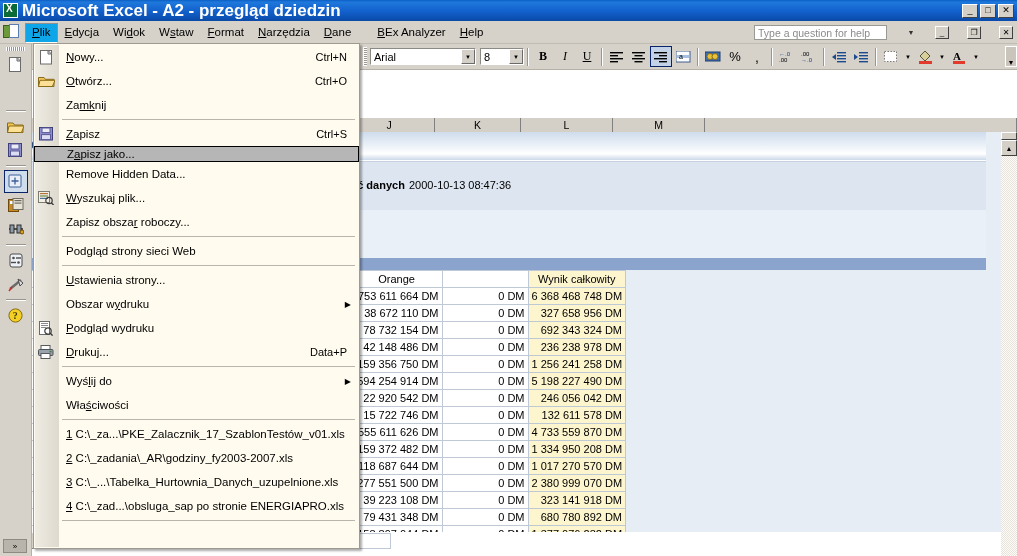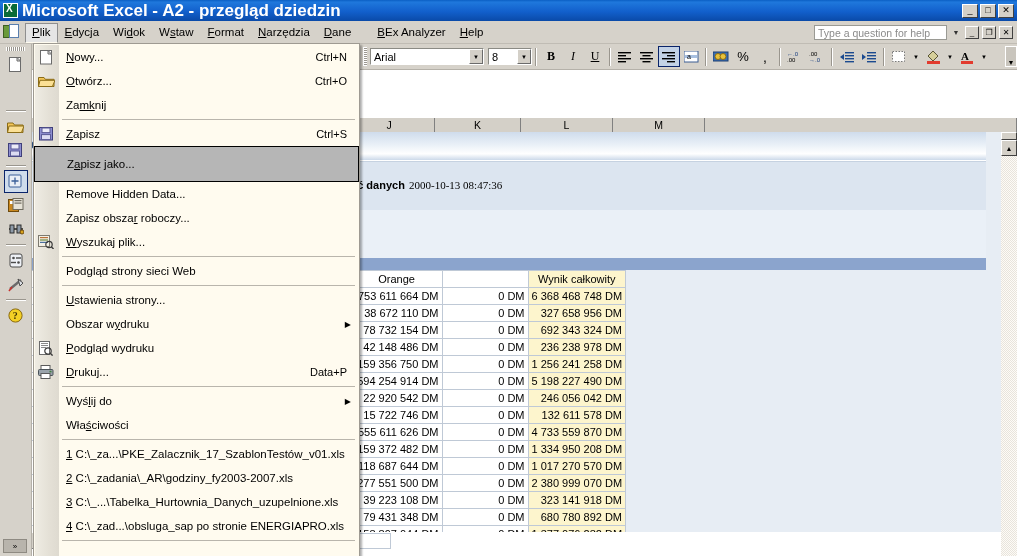--- a/index.html
+++ b/index.html
@@ -38,23 +38,23 @@
   .menubar{
     position:absolute;left:0;top:21px;width:1017px;height:22px;
     background:#d6d2ca;display:flex;align-items:center;
     border-bottom:1px solid #c0bcb4;
   }
   .bookico{width:17px;height:16px;margin-left:3px;margin-right:5px;position:relative;}
   .bookico .b1{position:absolute;left:0;top:1px;width:8px;height:13px;background:#6a9a3a;border:1px solid #3e5e22;box-sizing:border-box;}
   .bookico .b2{position:absolute;left:6px;top:0px;width:10px;height:14px;background:#fff;border:1px solid #5a7fae;box-sizing:border-box;}
   .mitem{padding:3px 7px 4px 7px;color:#000;font-size:11.5px;cursor:default;white-space:nowrap;}
   .mitem u{text-decoration:underline;}
-  .mitem.open{background:#e5e5e5;border:1px solid #8f8f8f;border-bottom-color:#fffbef;
+  .mitem.open{background:#0ea5e9;border:1px solid #8f8f8f;border-bottom-color:#fffbef;
     padding:2px 6px 4px 6px;margin-top:1px;position:relative;z-index:60;}
-  .help-area{margin-left:auto;display:flex;align-items:center;gap:3px;margin-right:4px;}
+  .help-area{margin-left:auto;display:flex;align-items:center;gap:18px;margin-right:4px;}
   .qbox{
     width:133px;height:15px;background:#fff;border:1px solid #9a9a94;
     font-size:10.5px;color:#8b8b8b;padding:0 3px;line-height:15px;box-sizing:border-box;
   }
   .qarrow{width:12px;height:15px;display:flex;align-items:center;justify-content:center;font-size:7px;color:#333;}
   .wbtn-s{width:14px;height:13px;background:#d4d0c8;border:1px solid;
     border-color:#ffffff #404040 #404040 #ffffff;display:flex;align-items:center;justify-content:center;
     font-size:8px;color:#000;box-sizing:border-box;}
 
   
@@ -99,21 +99,21 @@
   .ch.sel{background:#b0bfd8;border-bottom:2px solid #36548f;color:#000;}
 
   .canvas{position:absolute;left:0;top:62px;width:986px;height:424px;background:#e7edf4;}
   .banner{position:absolute;left:0;top:0;width:955px;height:28px;
     background:linear-gradient(180deg,#cfdcec 0%,#e9f0f7 45%,#ffffff 78%,#ccd9e9 100%);
     border-bottom:1px solid #ffffff;}
   .banner .btxt{position:absolute;left:0px;top:3px;font-size:15px;font-weight:bold;color:#2a4a77;}
   .infoband{position:absolute;left:0;top:29px;width:955px;height:48px;background:#dce5f0;
     border-top:1px solid #c6d2e1;border-bottom:1px solid #c6d2e1;}
   .ib-lbl{position:absolute;font-size:11px;font-weight:bold;color:#000;}
-  .ib-val{position:absolute;font-size:11px;color:#000;font-family:Liberation Serif, serif;}
+  .ib-val{position:absolute;font-size:11px;color:#000;}
   .whiteband{position:absolute;left:0;top:78px;width:955px;height:48px;background:#eaf0f7;}
   .bluebar{position:absolute;left:0;top:126px;width:955px;height:12px;background:#8ba4cd;}
 
   table.grid{position:absolute;left:0;top:138px;border-collapse:collapse;table-layout:fixed;}
   table.grid td{
     height:17px;border:1px solid #bfc9d6;font-size:11px;color:#000;
     padding:0 3px;box-sizing:border-box;background:#fff;white-space:nowrap;overflow:hidden;
   }
   table.grid td.hd{text-align:center;background:#fff;}
   table.grid td.num{text-align:right;}
@@ -147,21 +147,21 @@
     padding:1px 0;
   }
   .fm-gutter{position:absolute;left:1px;top:1px;bottom:1px;width:24px;
     background:linear-gradient(90deg,#efece3 0%,#e4e0d6 60%,#dedad0 100%);}
   .fm-row{position:relative;height:24px;display:flex;align-items:center;z-index:2;cursor:default;}
   .fm-row .ico{width:24px;height:22px;display:flex;align-items:center;justify-content:center;flex:0 0 24px;}
   .fm-row .lbl{margin-left:8px;font-size:11.5px;color:#000;white-space:nowrap;}
   .fm-row .lbl u{text-decoration:underline;}
   .fm-row .acc{margin-left:auto;margin-right:12px;font-size:11px;color:#000;}
   .fm-row .arr{margin-left:auto;margin-right:8px;font-size:8px;color:#000;}
-  .fm-row.hl{background:#b6b6b6;border:1px solid #000;height:36px;box-sizing:border-box;}
+  .fm-row.hl{background:#b6b6b6;border:1px solid #000;height:16px;box-sizing:border-box;}
   .fm-sep{height:1px;background:#b9b5ac;margin:2px 4px 2px 28px;z-index:2;position:relative;}
 </style>
 </head>
 <body>
 
 <div id="app">
 
   <div class="titlebar">
     <div class="app-ico"></div>
     <div class="ttl">Microsoft Excel - A2 - przegląd dziedzin</div>
@@ -192,21 +192,21 @@
       <div class="qarrow">▼</div>
       <div class="wbtn-s">_</div>
       <div class="wbtn-s">❐</div>
       <div class="wbtn-s">✕</div>
     </div>
   </div>
 
   <div class="toolbar">
     <div style="width:360px;"></div>
     <div class="grip"></div>
-    <div class="combo" style="width:114px;">
+    <div class="combo" style="width:106px;">
       <div class="cv">Arial</div>
       <div class="ca">▼</div>
     </div>
     <div style="width:4px;"></div>
     <div class="combo" style="width:44px;">
       <div class="cv">8</div>
       <div class="ca">▼</div>
     </div>
     <div class="sep"></div>
     <div class="tbtn">
@@ -663,36 +663,36 @@
         </div>
         <div class="fm-row hl">
           <div class="ico"></div>
           <div class="lbl">Z<u>a</u>pisz jako...</div>
         </div>
         <div class="fm-row">
           <div class="ico"></div>
           <div class="lbl">Remove Hidden Data...</div>
         </div>
         <div class="fm-row">
-          <div class="ico"></div>
-          <div class="lbl">Zapisz obsza<u>r</u> roboczy...</div>
-        </div>
-        <div class="fm-row">
           <div class="ico">
             <svg width="16" height="14">
               <rect x="0.5" y="0.5" width="11" height="11" fill="#f2efe4" stroke="#7d7a70"></rect>
               <rect x="2" y="2" width="8" height="1.2" fill="#b9713a"></rect>
               <rect x="2" y="4.4" width="8" height="1.2" fill="#6a8a45"></rect>
               <rect x="2" y="6.8" width="8" height="1.2" fill="#4a6f9e"></rect>
               <circle cx="11" cy="9.5" r="3.2" fill="none" stroke="#3a3a3a" stroke-width="1.2"></circle>
               <path d="M13.3,11.8 L15.6,14" stroke="#3a3a3a" stroke-width="1.4"></path>
             </svg>
           </div>
           <div class="lbl"><u>W</u>yszukaj plik...</div>
         </div>
+        <div class="fm-row">
+          <div class="ico"></div>
+          <div class="lbl">Zapisz obsza<u>r</u> roboczy...</div>
+        </div>
         <div class="fm-sep"></div>
         <div class="fm-row">
           <div class="ico"></div>
           <div class="lbl">Pod<u>g</u>ląd strony sieci Web</div>
         </div>
         <div class="fm-sep"></div>
         <div class="fm-row">
           <div class="ico"></div>
           <div class="lbl"><u>U</u>stawienia strony...</div>
         </div>

